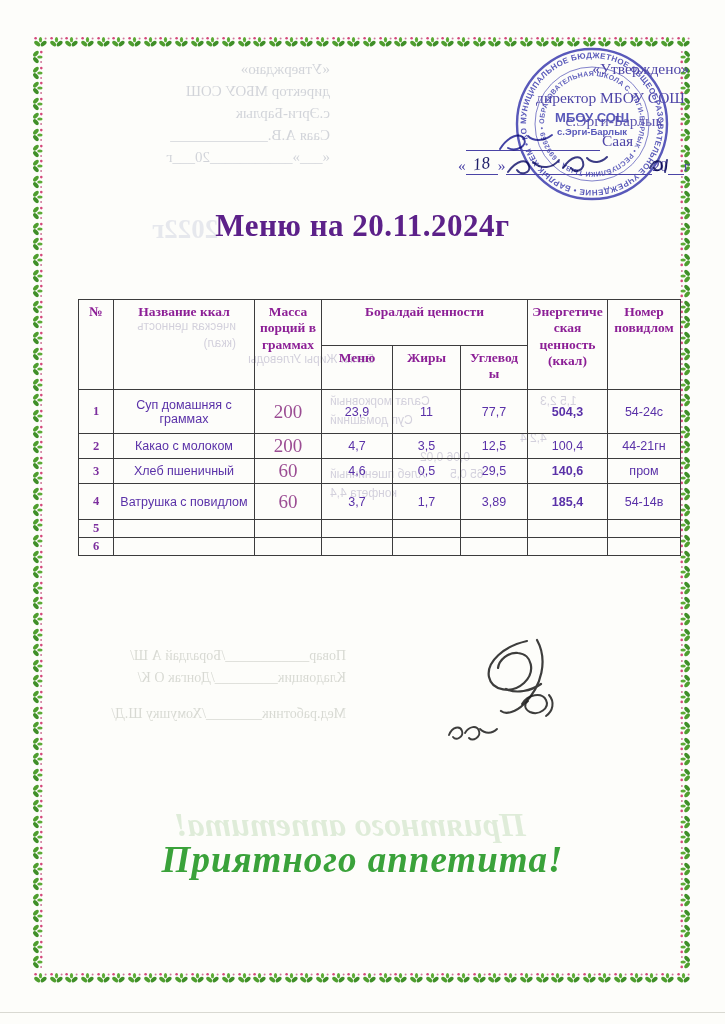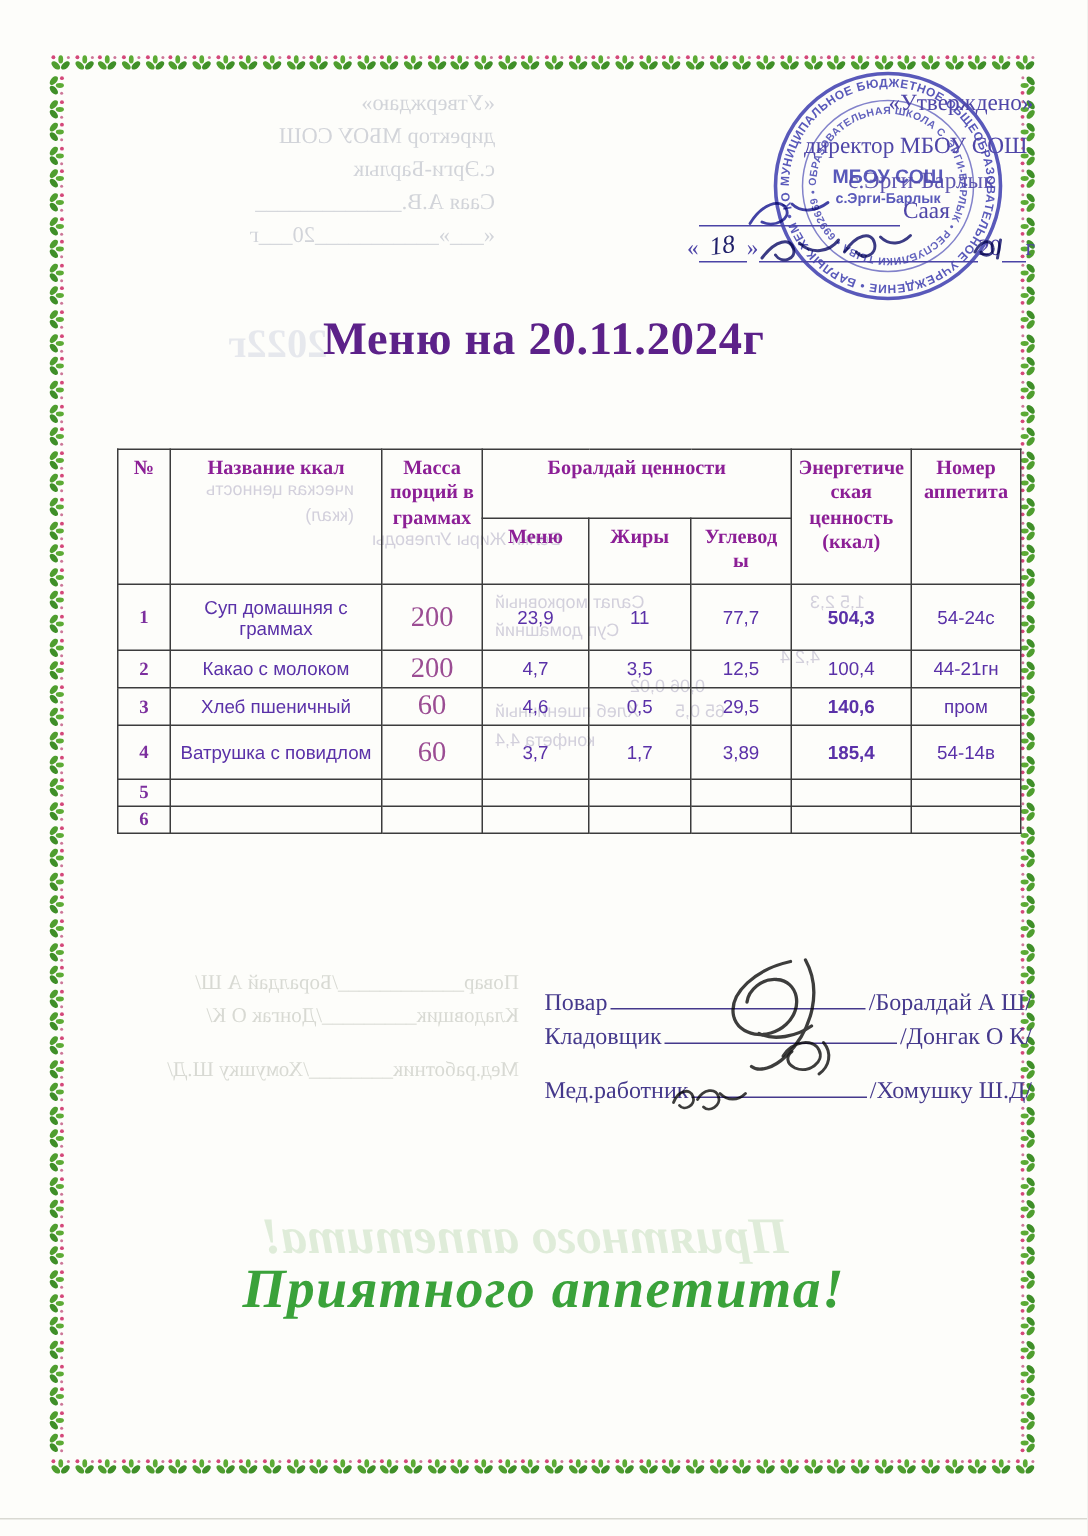--- a/index.html
+++ b/index.html
@@ -1560,21 +1560,21 @@
         <col style="width:80px">
         <col style="width:73px">
     </colgroup>
     <tbody>
         <tr style="height:46px">
       <th rowspan="2">№</th>
       <th rowspan="2">Название ккал</th>
       <th rowspan="2">Масса порций в граммах</th>
       <th colspan="3">Боралдай ценности</th>
       <th rowspan="2">Энергетическая ценность (ккал)</th>
-      <th rowspan="2">Номер аппетита</th>
+      <th rowspan="2">Номер повидлом</th>
     </tr>
     <tr style="height:44px">
       <th>Меню</th>
       <th>Жиры</th>
       <th>Углеводы</th>
     </tr>
     <tr style="height:44px">
       <td class="num-cell vt">1</td>
       <td class="name-cell vt">Суп домашняя с граммах</td>
       <td class="mass-cell">200</td>
@@ -1630,38 +1630,20 @@
       <td></td>
       <td></td>
       <td></td>
       <td></td>
       <td></td>
       <td></td>
     </tr>
   </tbody>
     </table>
 
-  <div class="sigs">
-    <div class="sig-row">
-      <span>Повар</span>
-      <span class="sig-line"></span>
-      <span>/Боралдай А Ш/</span>
-    </div>
-    <div class="sig-row">
-      <span>Кладовщик</span>
-      <span class="sig-line"></span>
-      <span>/Донгак О К/</span>
-    </div>
-    <div class="sig-gap"></div>
-    <div class="sig-row">
-      <span>Мед.работник</span>
-      <span class="sig-line"></span>
-      <span>/Хомушку Ш.Д/</span>
-    </div>
-  </div>
 
   <svg class="hw" width="725" height="1024" viewBox="0 0 725 1024">
     <g fill="none" stroke="#1c1c1c" stroke-width="2.2" stroke-linecap="round" opacity=".85">
       <path d="M 527 641 C 504 646 486 662 489 677 C 492 691 512 694 524 683 C 536 672 532 654 518 653 C 508 652 499 660 498 668"></path>
       <path d="M 537 640 C 548 660 542 686 524 704 C 516 712 506 715 501 711"></path>
       <path d="M 506 689 C 516 694 531 691 541 684"></path>
     </g>
     <g fill="none" stroke="#1c1c1c" stroke-width="2" stroke-linecap="round" opacity=".85">
       <path d="M 522 704 C 528 694 542 692 546 700 C 550 708 539 716 530 712 C 524 709 524 704 528 701"></path>
       <path d="M 549 695 C 555 702 553 711 546 716"></path>

